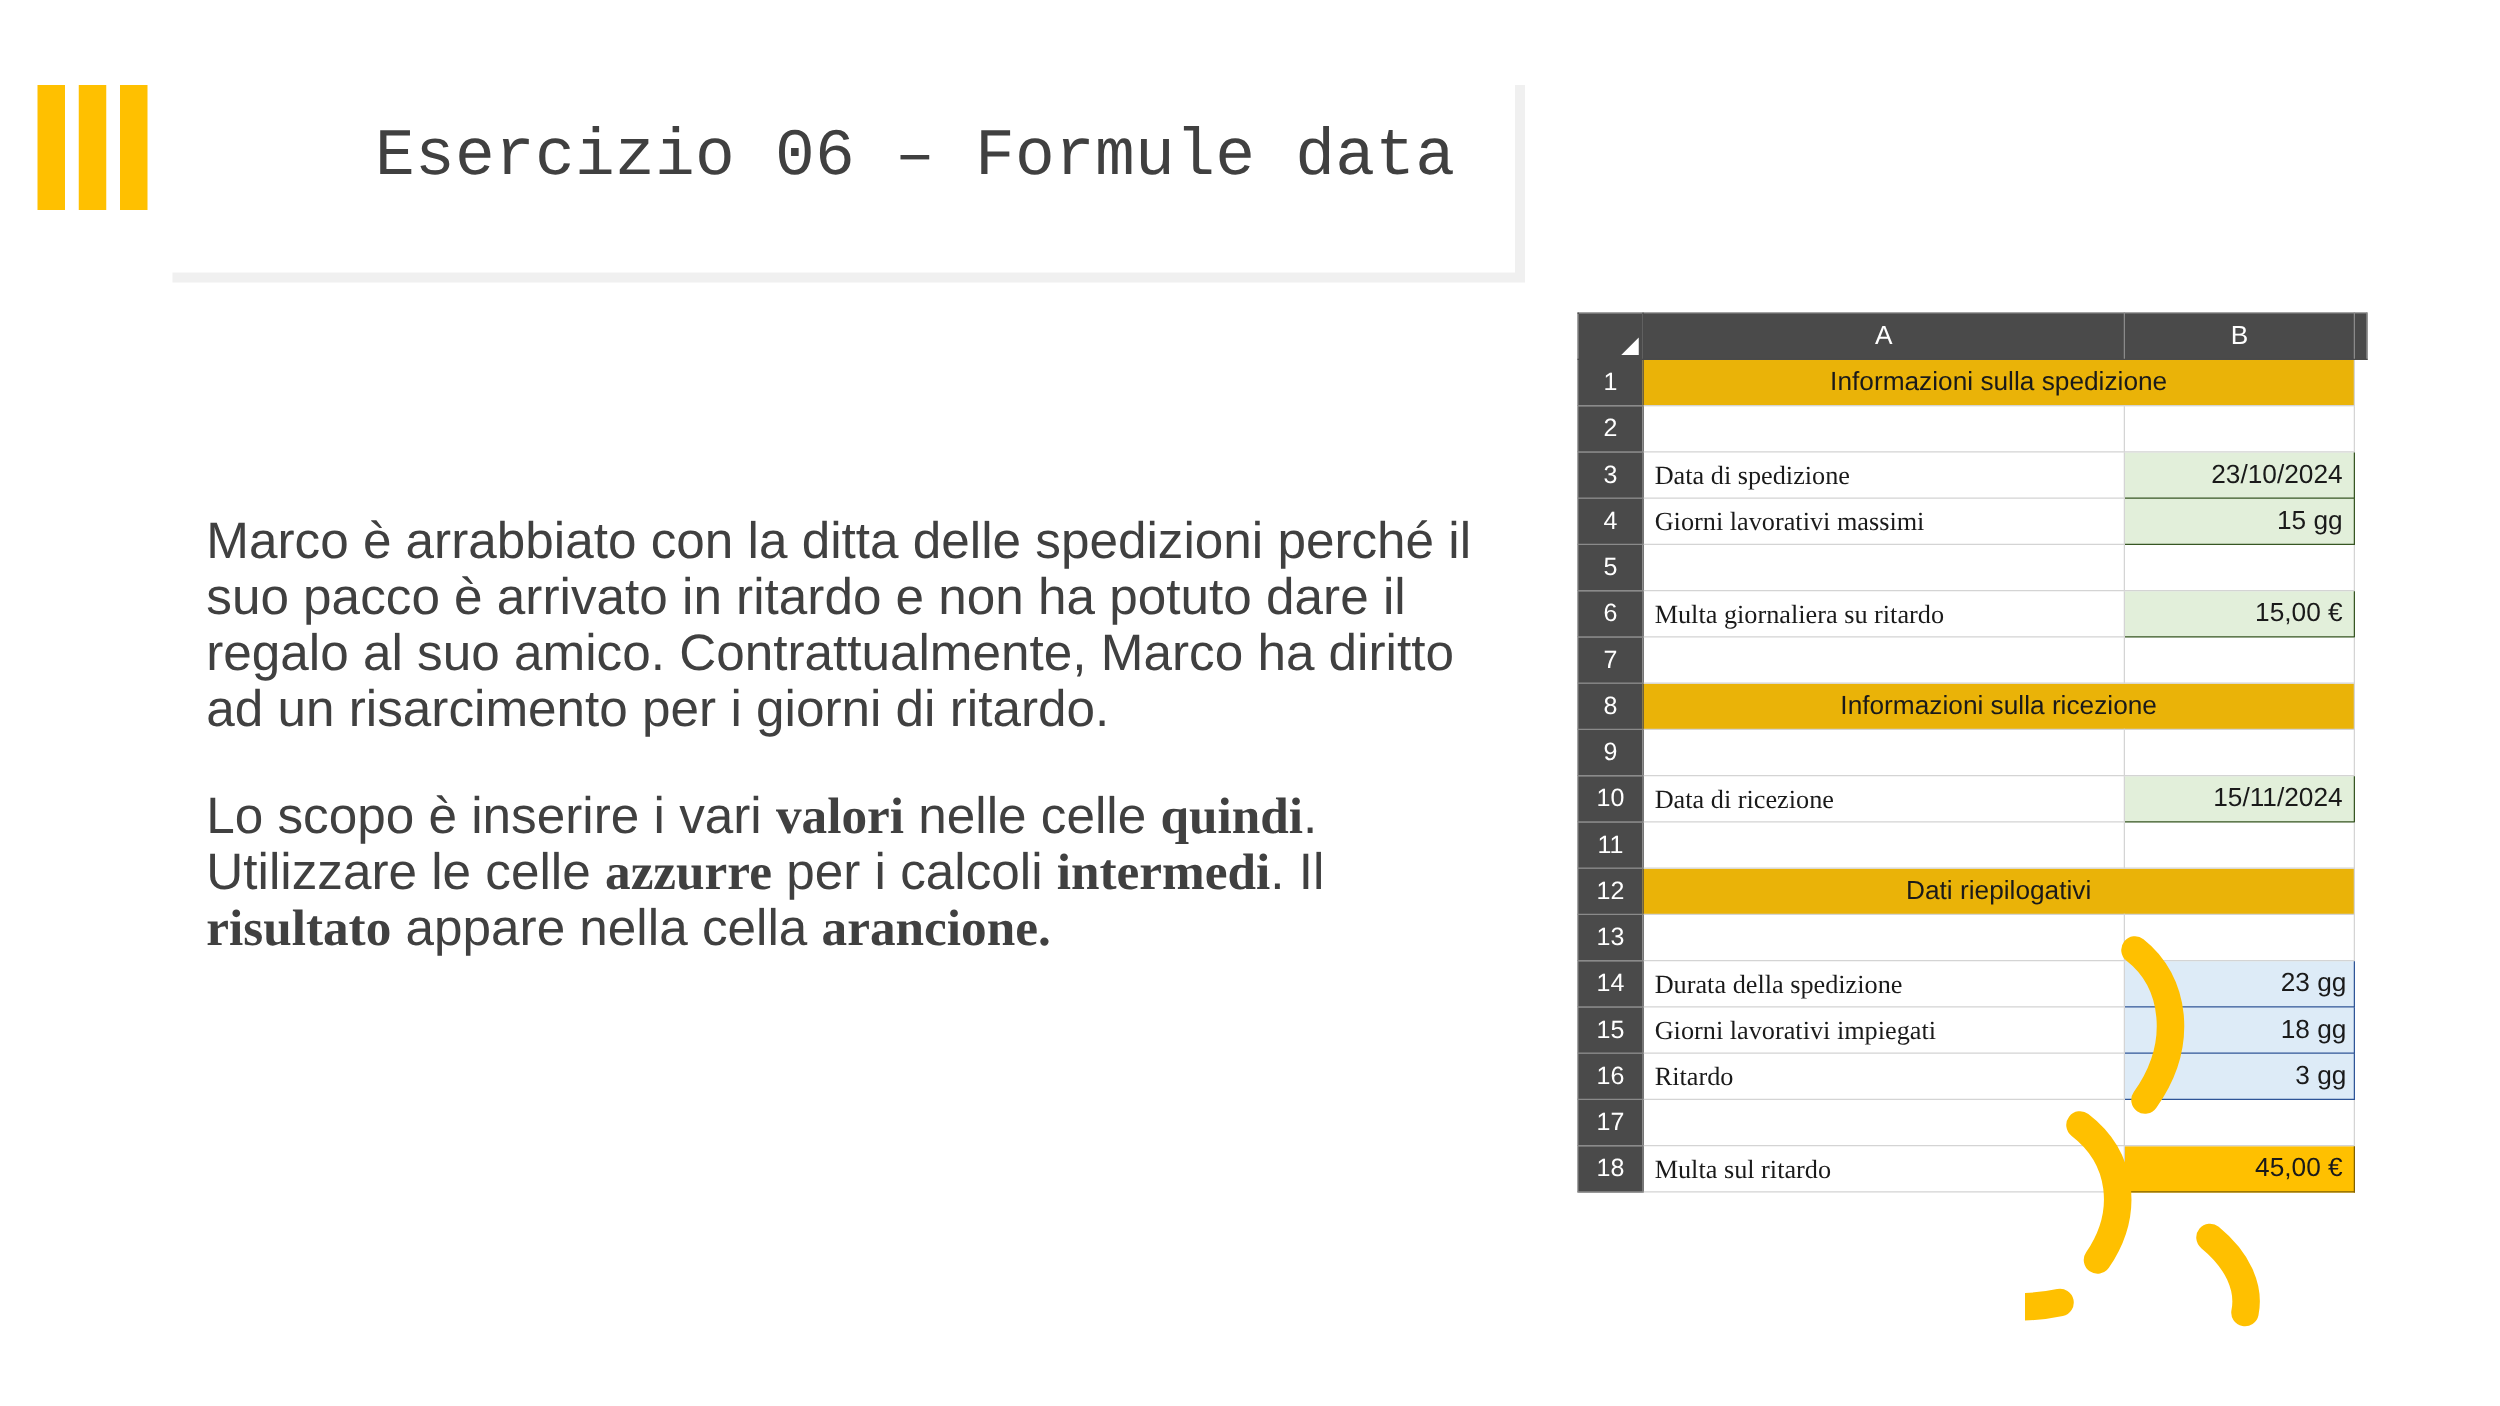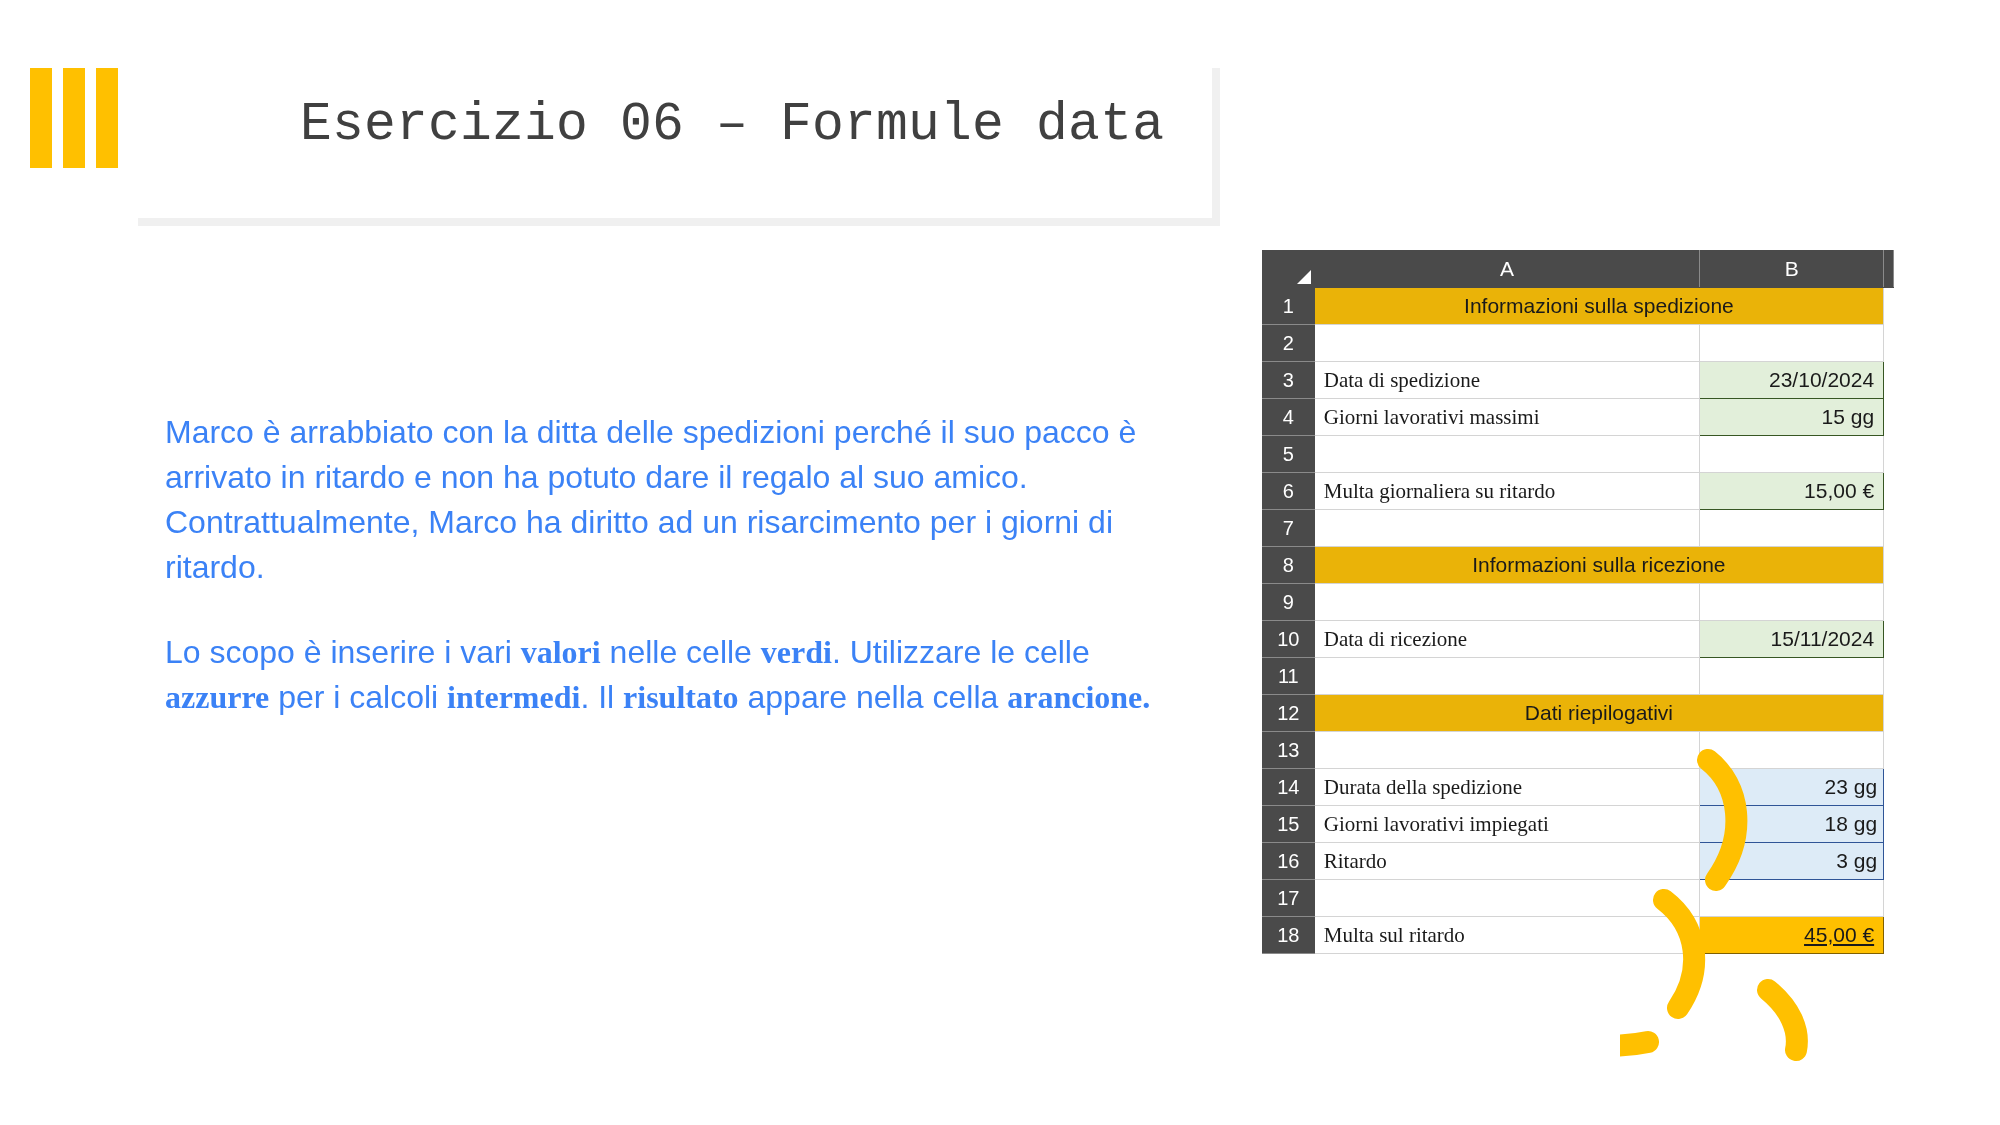--- a/index.html
+++ b/index.html
@@ -62,23 +62,23 @@
   .title-bars span.b1 { left: 0px; }
   .title-bars span.b2 { left: 33px; }
   .title-bars span.b3 { left: 66px; }
 
   
   .body-text {
     position: absolute;
     left: 165px;
     top: 410px;
     width: 1030px;
-    font-size: 32px;
+    font-size: 41px;
     line-height: 45px;
-    color: #3b82f6;
+    color: #404040;
   }
   .body-text p {
     margin: 0 0 40px 0;
   }
   .body-text p:last-child { margin-bottom: 0; }
   .body-text b { font-weight: 700; font-family: Liberation Serif, serif; }
 
   
   .excel {
     position: absolute;
@@ -165,21 +165,20 @@
     background: #ddebf7;
     border: 1px solid #2f5597;
     text-align: right;
     padding-right: 6px;
   }
   .excel td.orange {
     background: #ffc000;
     border: 1px solid #806000;
     text-align: right;
     padding-right: 9px;
-    text-decoration: underline;
   }
   .excel td.empty { background: #ffffff; }
 
   
   .deco {
     position: absolute;
     pointer-events: none;
   }
 </style>
 </head>
@@ -189,21 +188,21 @@
 <div class="title-card"></div>
 <div class="title-bars">
   <span class="b1"></span>
   <span class="b2"></span>
   <span class="b3"></span>
 </div>
 <div class="title-text">Esercizio 06 – Formule data</div>
 
 <div class="body-text">
   <p>Marco è arrabbiato con la ditta delle spedizioni perché il suo pacco è arrivato in ritardo e non ha potuto dare il regalo al suo amico. Contrattualmente, Marco ha diritto ad un risarcimento per i giorni di ritardo.</p>
-  <p id="para3"><span>Lo scopo è inserire i vari </span><b>valori</b><span> nelle celle </span><b>verdi</b><span>. Utilizzare le celle </span><b>azzurre</b><span> per i calcoli </span><b>intermedi</b><span>. Il </span><b>risultato</b><span> appare nella cella </span><b>arancione.</b></p>
+  <p id="para3"><span>Lo scopo è inserire i vari </span><b>valori</b><span> nelle celle </span><b>quindi</b><span>. Utilizzare le celle </span><b>azzurre</b><span> per i calcoli </span><b>intermedi</b><span>. Il </span><b>risultato</b><span> appare nella cella </span><b>arancione.</b></p>
 </div>
 
 <table class="excel">
   <thead>
     <tr>
       <th class="corner">
           <span class="tri"></span>
         </th>
       <th class="colhead a">A</th>
       <th class="colhead b">B</th>

